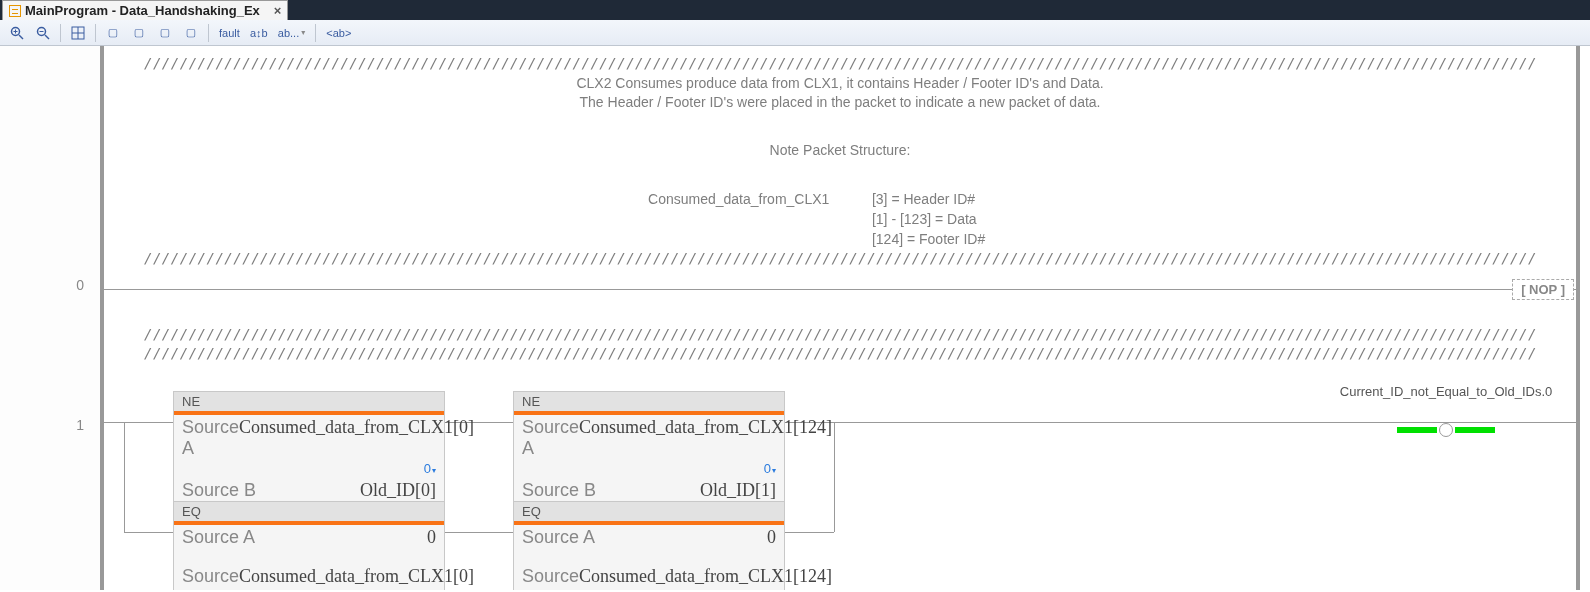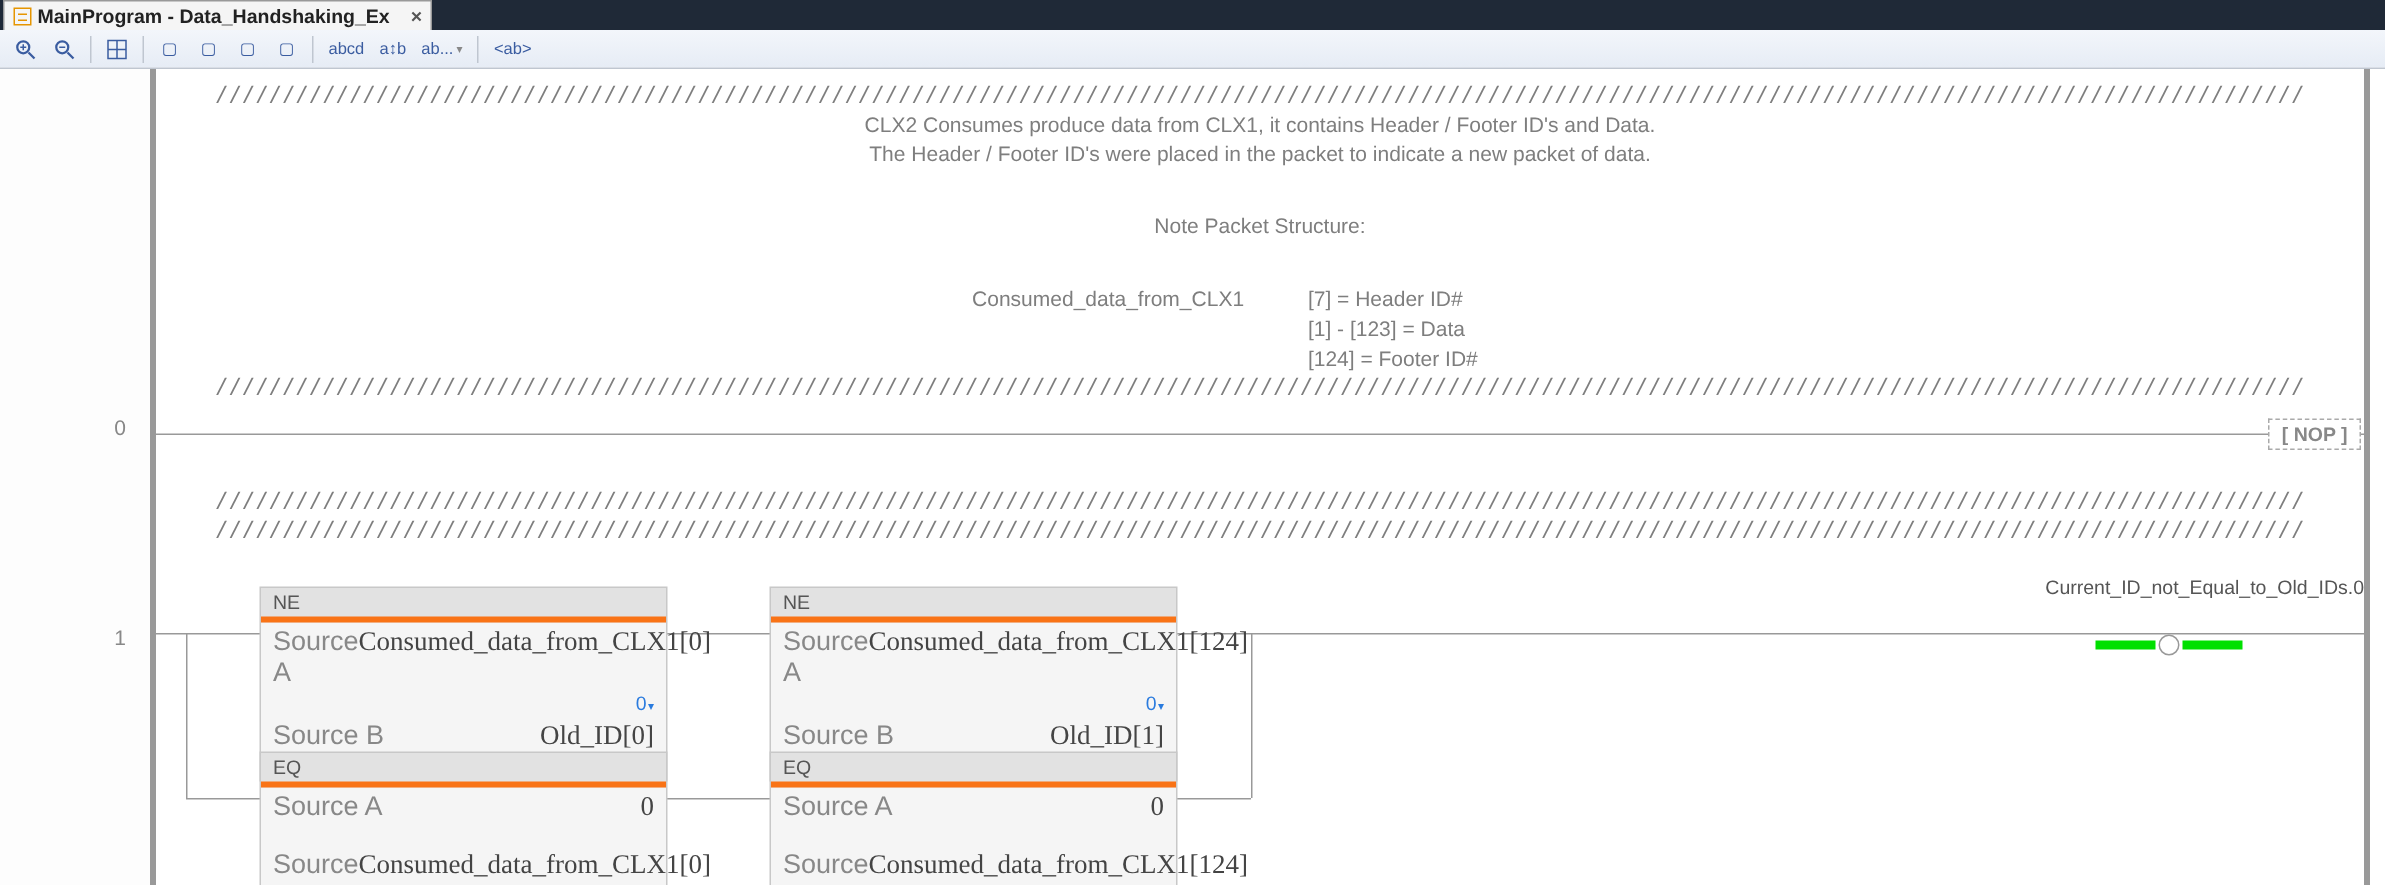--- a/index.html
+++ b/index.html
@@ -180,42 +180,42 @@
         <line x1="1" y1="7" x2="13" y2="7" stroke="#3a5ca0"></line>
         <line x1="7" y1="1" x2="7" y2="13" stroke="#3a5ca0"></line>
       </svg>
   </div>
   <div class="tb-sep"></div>
   <div class="tb-btn">▢</div>
   <div class="tb-btn">▢</div>
   <div class="tb-btn">▢</div>
   <div class="tb-btn">▢</div>
   <div class="tb-sep"></div>
-  <div class="tb-btn" style="width:auto;padding:0 4px;">abcd</div>
+  <div class="tb-btn" style="width:auto;padding:0 4px;">fault</div>
   <div class="tb-btn">a↕b</div>
   <div class="tb-btn tb-drop" style="width:auto;padding:0 4px;">ab...</div>
   <div class="tb-sep"></div>
   <div class="tb-btn" style="width:auto;padding:0 4px;">&lt;ab&gt;</div>
 </div>
 
 <div class="editor">
   <div class="left-rail"></div>
   <div class="main">
 
     <div class="comment-block">
       <div class="slashes">///////////////////////////////////////////////////////////////////////////////////////////////////////////////////////////////////////////////////////////////////////////////////////////////</div>
       <div>CLX2 Consumes produce data from CLX1, it contains Header / Footer ID's and Data.</div>
       <div>The Header / Footer ID's were placed in the packet to indicate a new packet of data.</div>
       <div style="height:14px;"></div>
       <div style="height:14px;"></div>
       <div>Note Packet Structure:</div>
       <div style="height:14px;"></div>
       <div>
         <span style="display:inline-block;width:220px;text-align:left;margin-top:16px;">Consumed_data_from_CLX1</span>
-        <span style="display:inline-block;width:160px;text-align:left;">[7] = Header ID#</span>
+        <span style="display:inline-block;width:160px;text-align:left;">[3] = Header ID#</span>
       </div>
       <div>
         <span style="display:inline-block;width:220px;"></span>
         <span style="display:inline-block;width:160px;text-align:left;">[1] - [123] = Data</span>
       </div>
       <div>
         <span style="display:inline-block;width:220px;"></span>
         <span style="display:inline-block;width:160px;text-align:left;">[124] = Footer ID#</span>
       </div>
       <div class="slashes">///////////////////////////////////////////////////////////////////////////////////////////////////////////////////////////////////////////////////////////////////////////////////////////////</div>
@@ -297,21 +297,21 @@
           </div>
         <div style="height:14px;"></div>
         <div class="instr-row">
             <span class="instr-label">Source B</span>
             <span class="instr-value">Consumed_data_from_CLX1[124]</span>
           </div>
 
       </div>
 
       <div class="coil-area">
-        <div class="coil-label" style="margin-top:-38px;margin-bottom:24px;text-align:right;">Current_ID_not_Equal_to_Old_IDs.0</div>
+        <div class="coil-label" style="margin-top:-38px;margin-bottom:24px;">Current_ID_not_Equal_to_Old_IDs.0</div>
         <div class="coil">
           <div class="coil-seg"></div>
           <div class="coil-circle"></div>
           <div class="coil-seg"></div>
         </div>
       </div>
 
     </div>
 
   </div>

